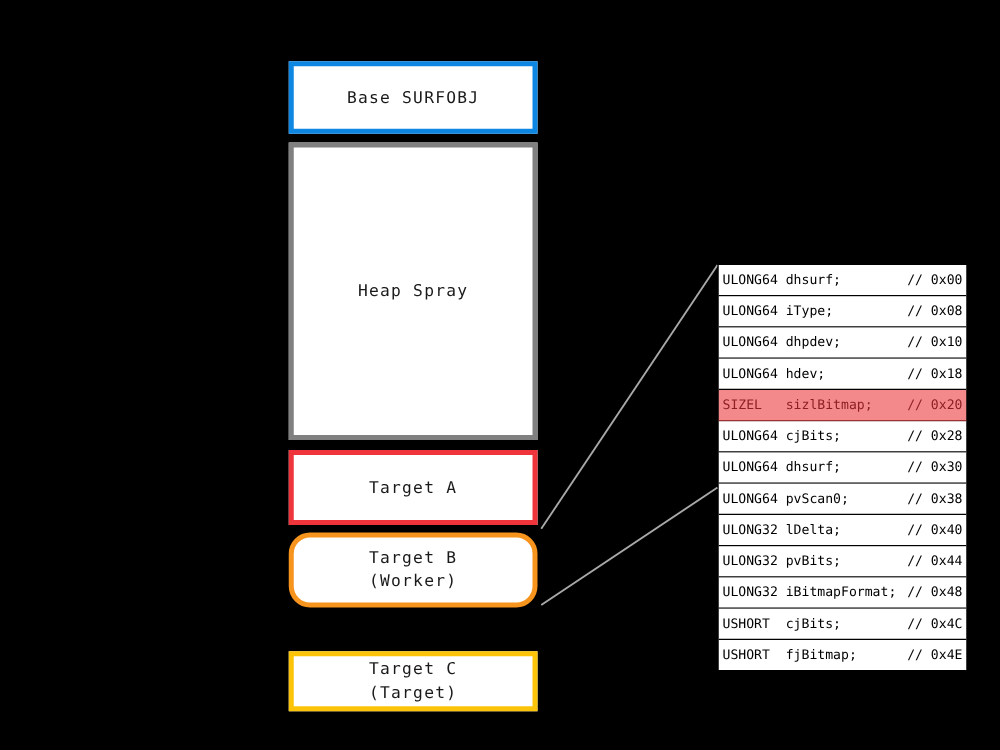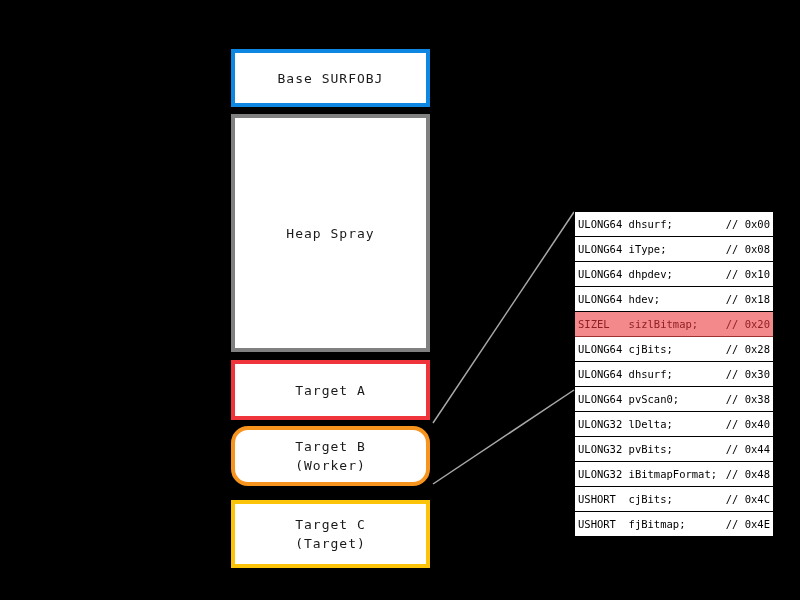--- a/index.html
+++ b/index.html
@@ -31,21 +31,21 @@
     font-size: 13px;
     line-height: 19px;
     color: #1a1a1a;
     letter-spacing: 1px;
     text-align: center;
   }
   #block-base   { top: 49px;  height: 58px;  }
   #block-heap   { top: 114px; height: 238px; }
   #block-ta     { top: 360px; height: 60px;  }
   #block-tb     { top: 426px; height: 60px;  }
-  #block-tc     { top: 500px; height: 68px;  }
+  #block-tc     { top: 521px; height: 48px;  }
 
   
   .struct-table {
     position: absolute;
     left: 537px;
     top: 211px;
     width: 200px;
     height: 179px;
     box-sizing: border-box;
     display: flex;

